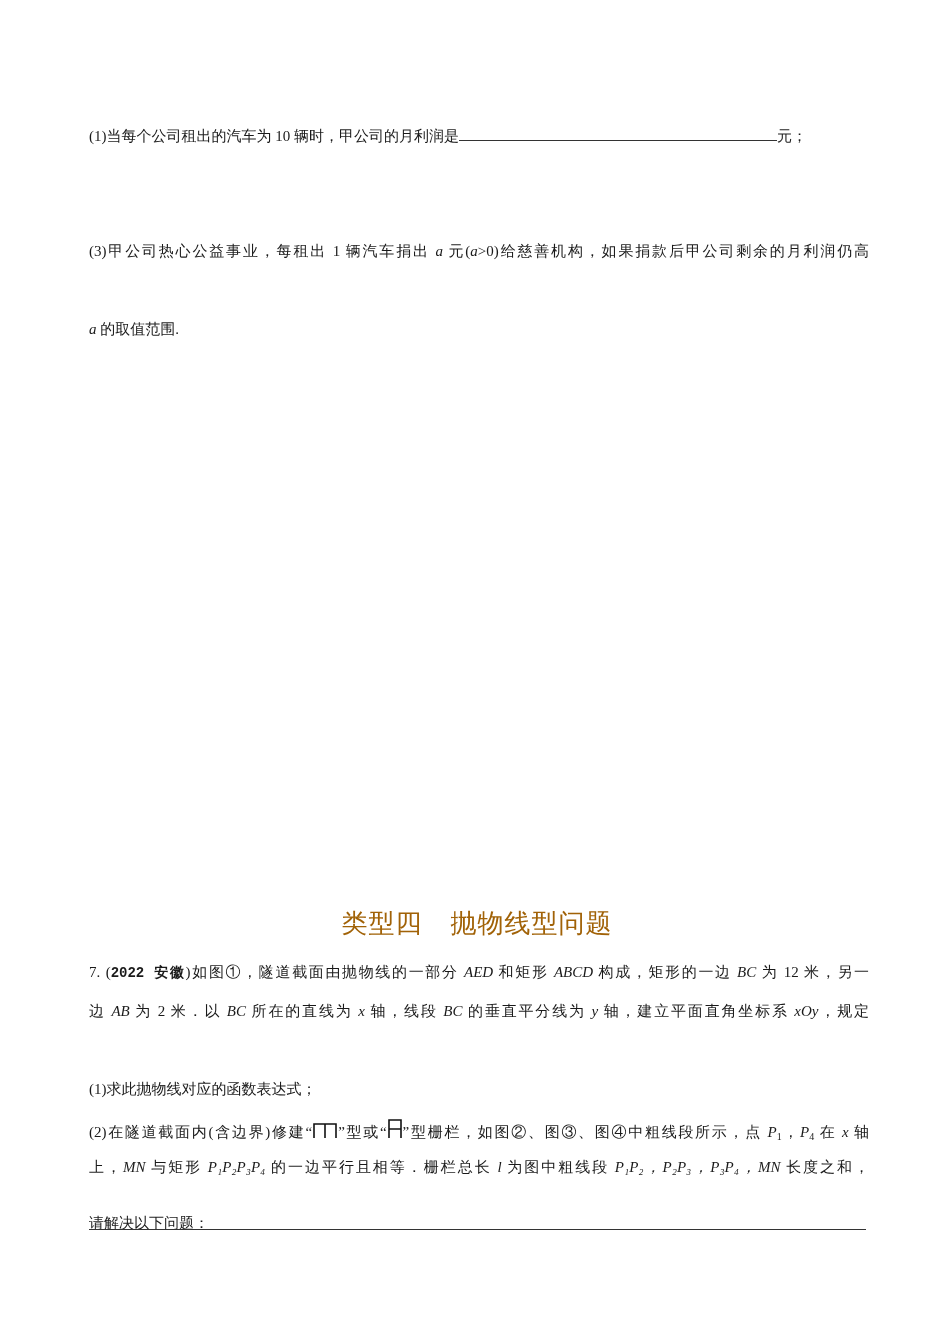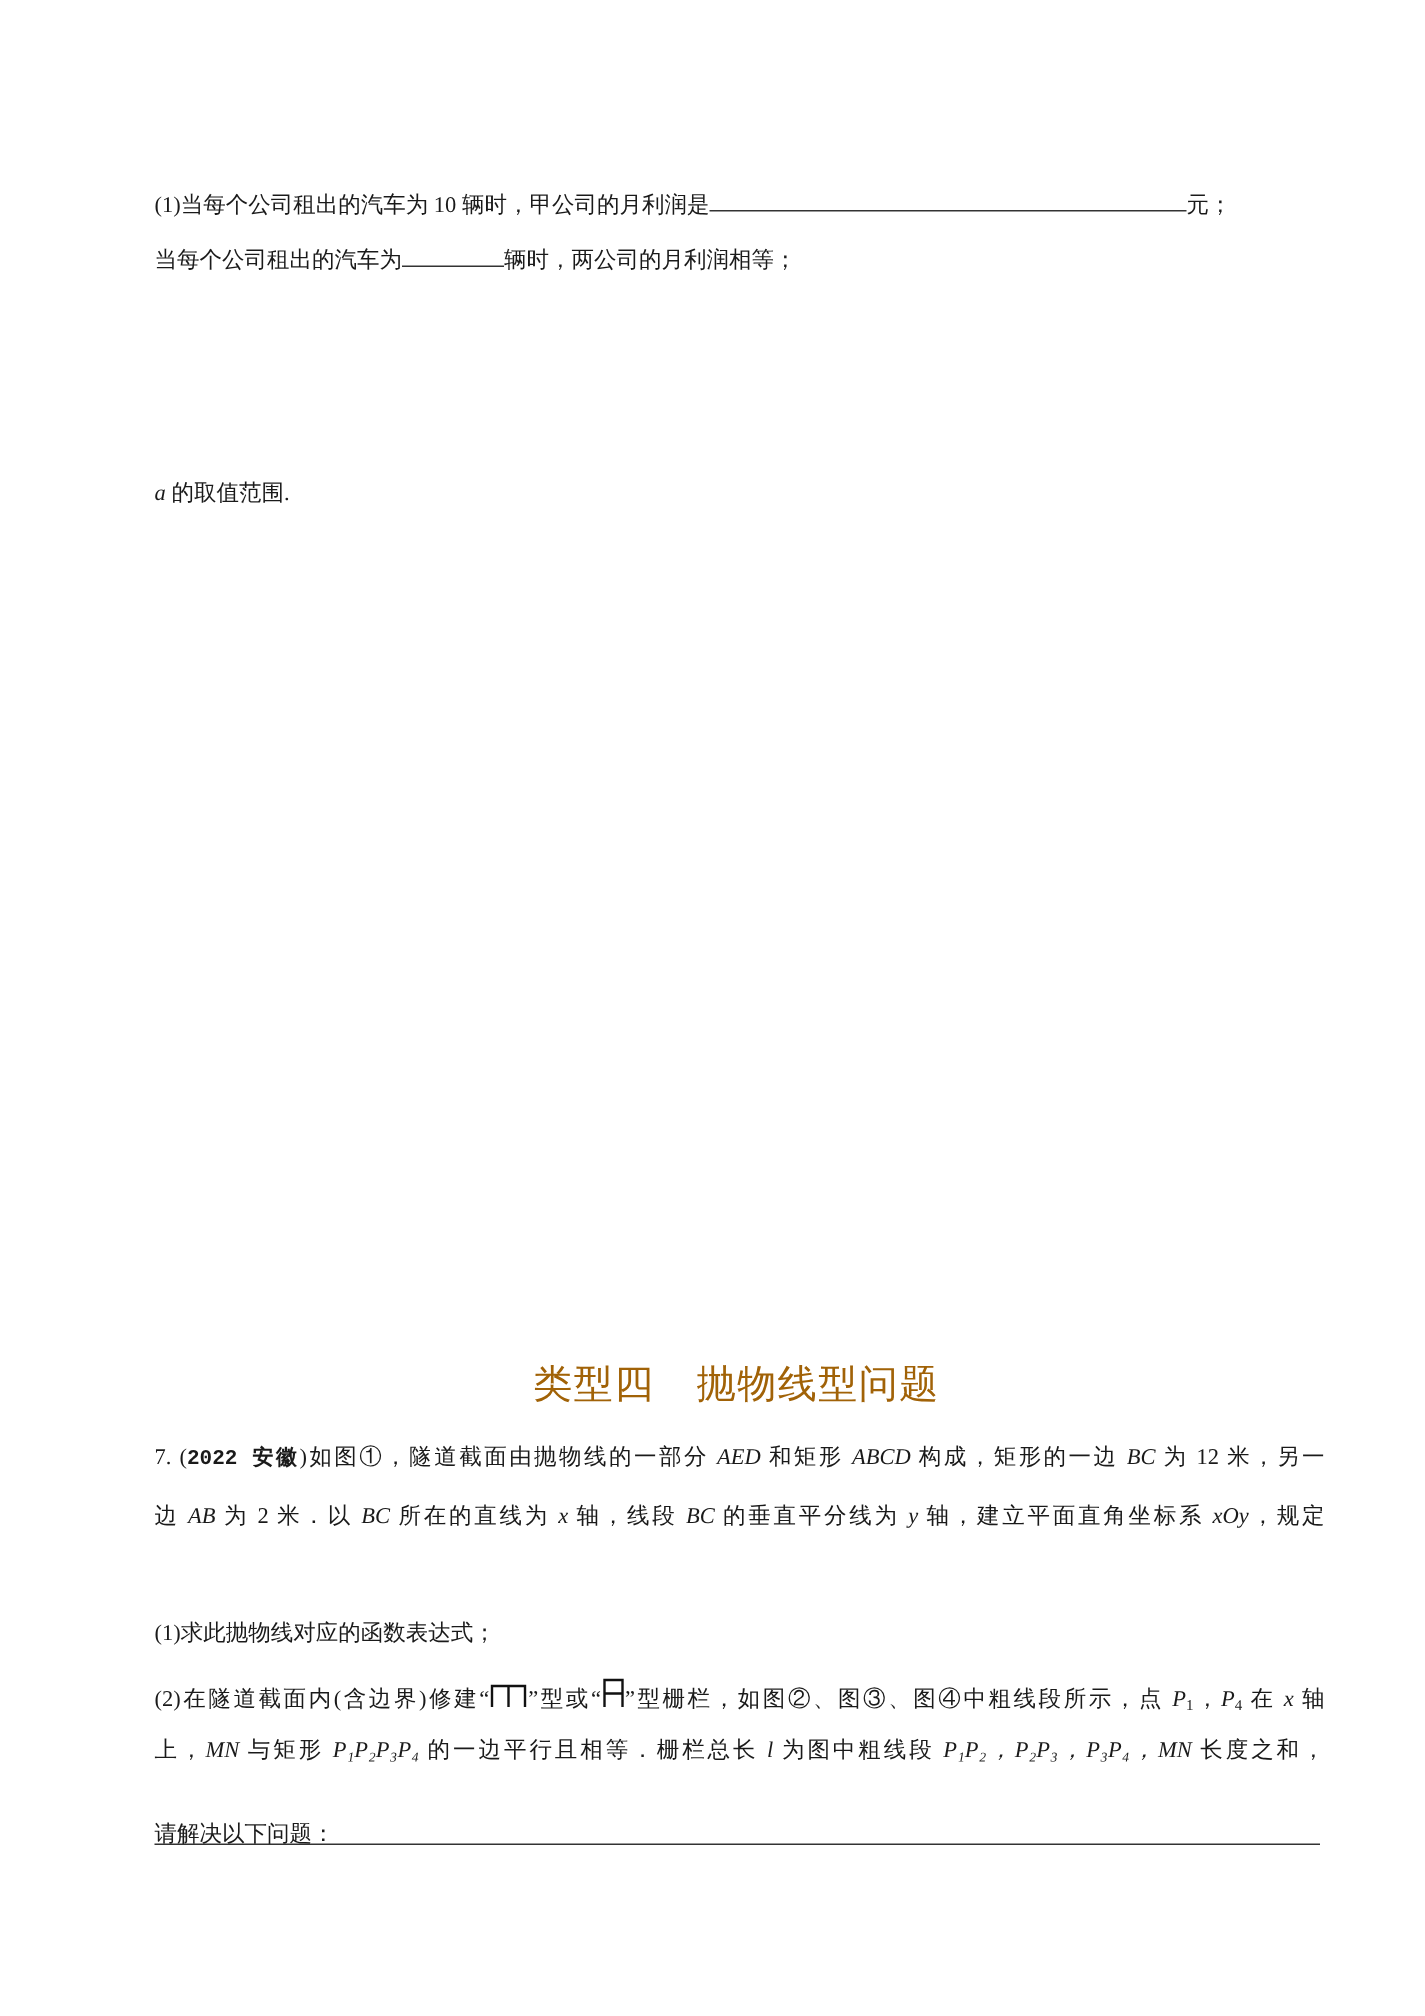--- a/index.html
+++ b/index.html
@@ -10,21 +10,21 @@
   body {
     width: 950px;
     height: 1344px;
     position: relative;
     overflow: hidden;
     font-family: "Liberation Serif", "DejaVu Serif", serif;
     color: #1a1a1a;
   }
   .page {
     position: absolute;
-    left: 16px; top: 0;
+    left: 2px; top: 0;
     width: 774px; height: 1344px;
   }
   .line {
     position: absolute;
     left: 87px;
     width: 780px;
     font-size: 15px;
     line-height: 20px;
     white-space: nowrap;
   }
@@ -77,25 +77,25 @@
 </style>
 </head>
 <body>
 
 <div class="page">
 
   <div class="line" style="top:126px;">
     <span>(1)当每个公司租出的汽车为 10 辆时，甲公司的月利润是</span><span class="blank-long"></span><span>元；</span>
   </div>
 
-  <div class="line" style="top:163px;">
-    <span>当每个公司租出的汽车为</span><span class="blank-short"></span><span>辆时，两公司的月利润相等；</span>
-  </div>
 
 
+  <div class="line justify" style="top:241px;">
+    <span>(3)甲公司热心公益事业，每租出 1 辆汽车捐出 </span><i>a</i><span> 元(</span><i>a</i><span>&gt;0)给慈善机构，如果捐款后甲公司剩余的月利润仍高</span>
+  </div>
 
 
   <div class="line" style="top:319px;">
     <i>a</i><span> 的取值范围.</span>
   </div>
 
   <div class="section-title">
     <span>类型四</span><span class="gap"></span><span>抛物线型问题</span>
   </div>
 

